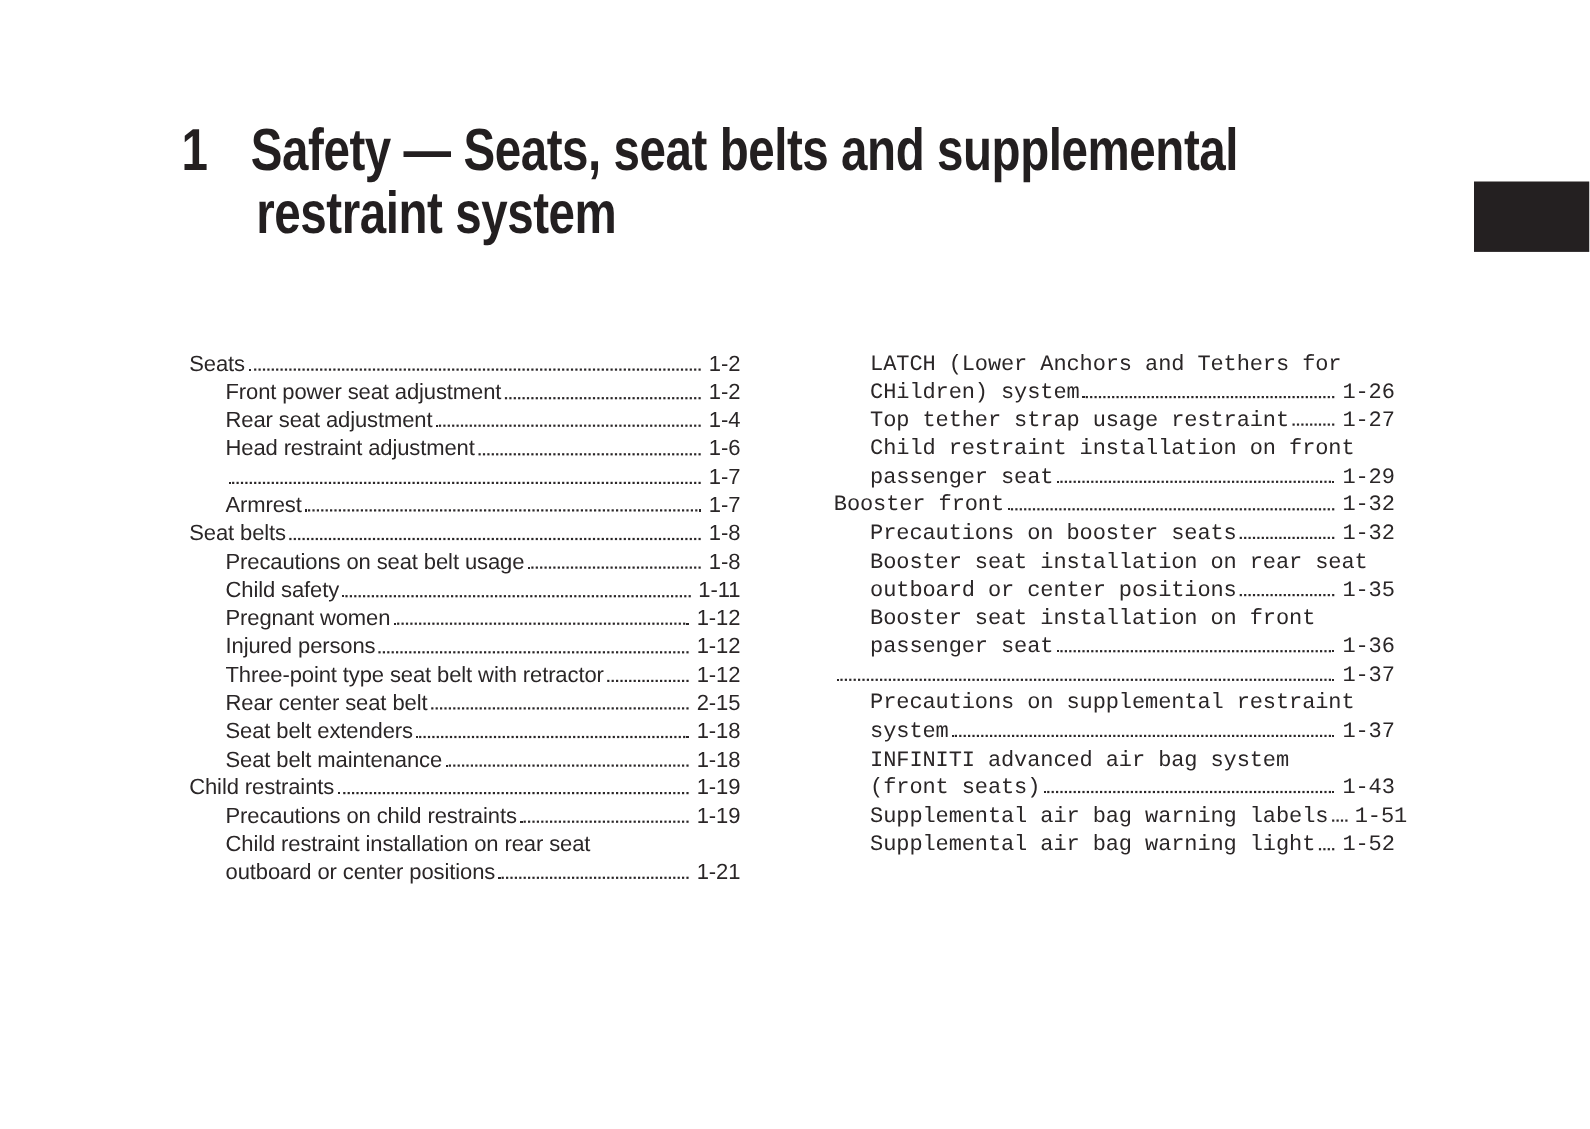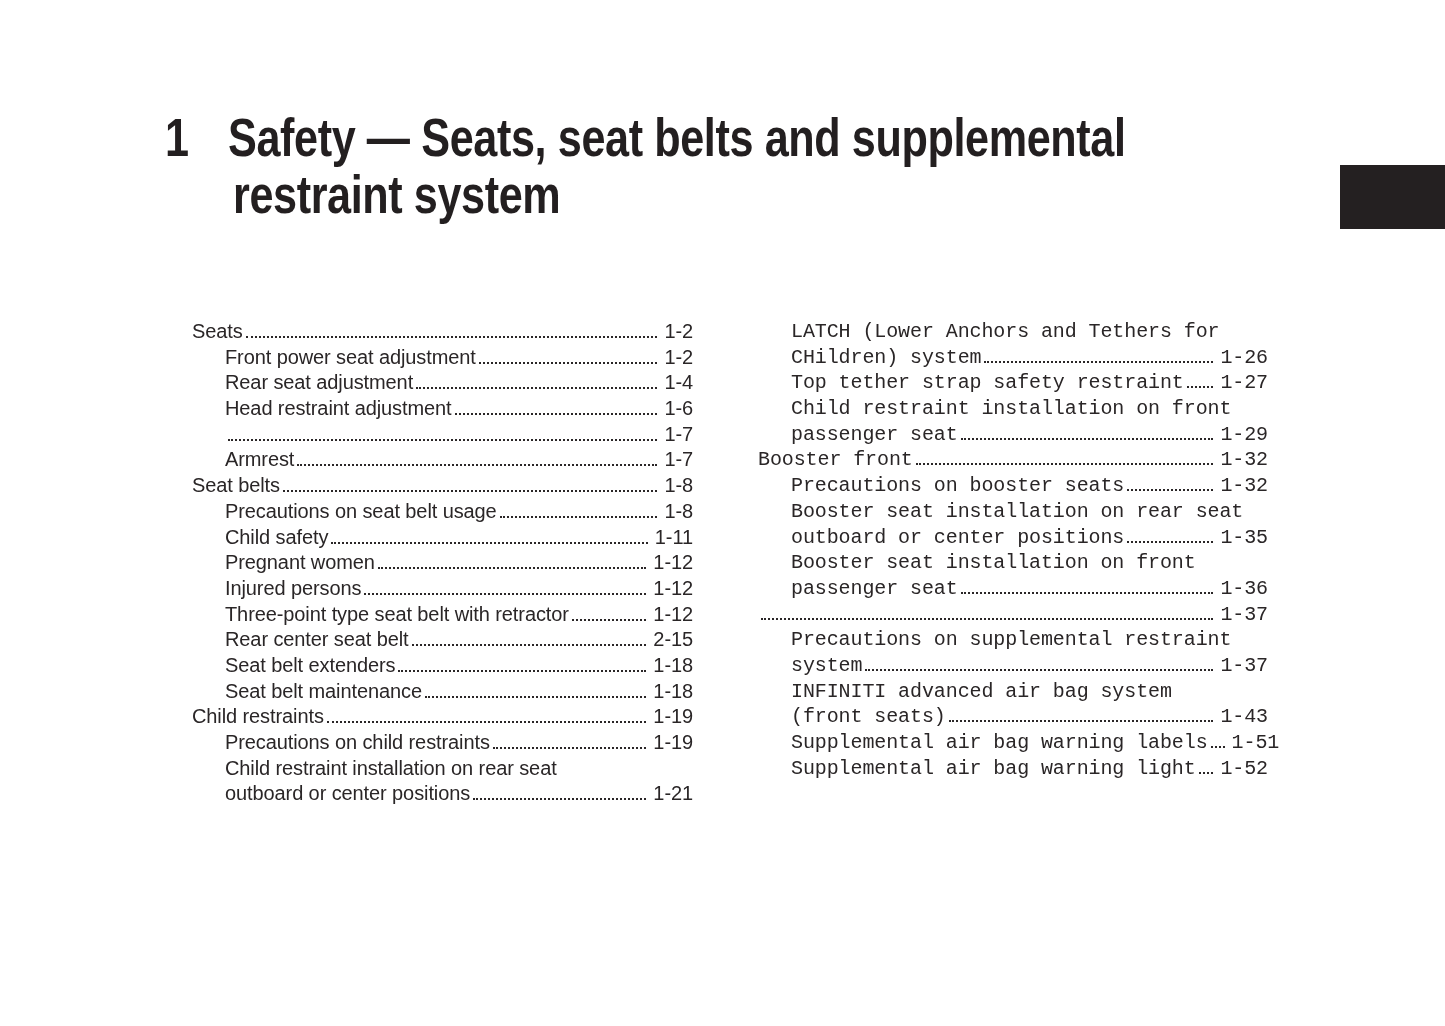--- a/index.html
+++ b/index.html
@@ -35,21 +35,21 @@
   
   .chapter-tab{
     position:absolute;left:1340px;top:165px;width:105px;height:64px;
     background:var(--tab);
   }
   
   .toc-col{
     position:absolute;top:319px;
     font-size:20px;line-height:25.7px;letter-spacing:-0.1px;
   }
-  .toc-col.left{left:172px;width:501px;margin-left:20px;}
+  .toc-col.left{left:172px;width:501px;}
   .toc-col.right{left:758px;width:510px;font-family:Liberation Mono, monospace;}
   .toc-row{
     display:flex;align-items:baseline;height:25.7px;white-space:nowrap;
   }
   .toc-row.indent{padding-left:33px;}
   .toc-text{flex:0 0 auto;}
   .toc-leader{
     flex:1 1 auto;min-width:14px;
     border-bottom:2.6px dotted var(--ink);
     margin:0 7px 5px 3px;
@@ -164,21 +164,21 @@
     <div class="toc-row indent no-page">
     <span class="toc-text">LATCH (Lower Anchors and Tethers for</span>
 
   </div>
     <div class="toc-row indent">
     <span class="toc-text">CHildren) system</span>
     <span class="toc-leader"></span>
     <span class="toc-page">1-26</span>
   </div>
     <div class="toc-row indent">
-    <span class="toc-text">Top tether strap safety restraint</span>
+    <span class="toc-text">Top tether strap usage restraint</span>
     <span class="toc-leader"></span>
     <span class="toc-page">1-27</span>
   </div>
     <div class="toc-row indent no-page">
     <span class="toc-text">Child restraint installation on front</span>
 
   </div>
     <div class="toc-row indent">
     <span class="toc-text">passenger seat</span>
     <span class="toc-leader"></span>

